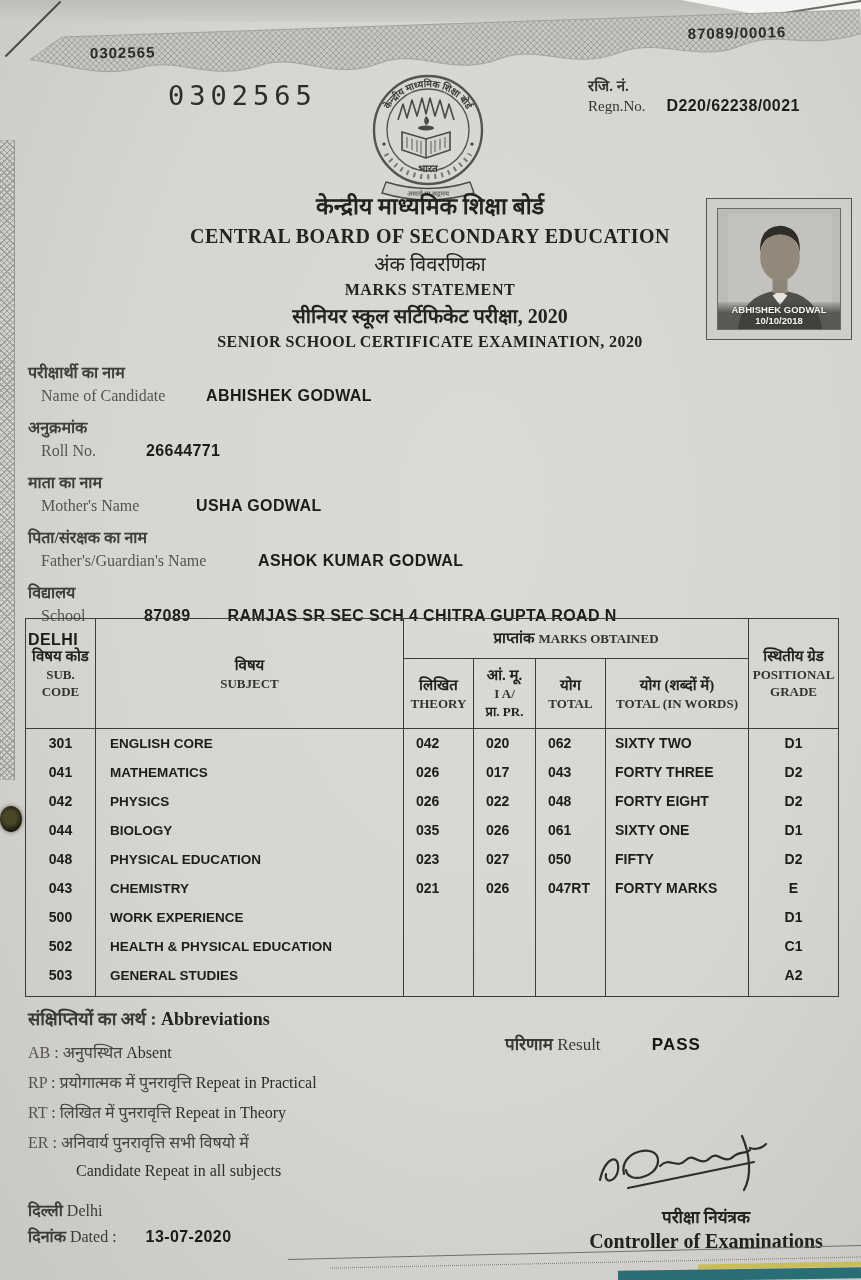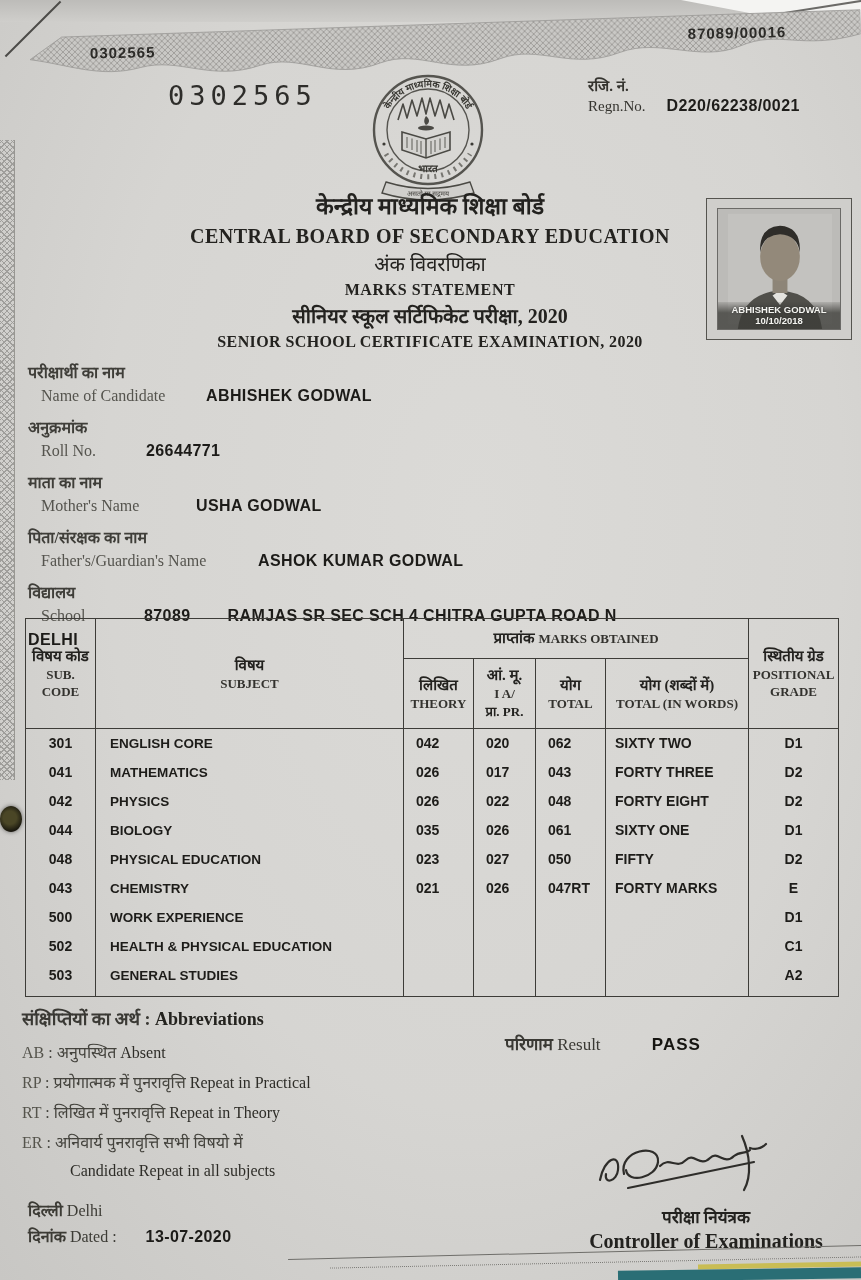--- a/index.html
+++ b/index.html
@@ -84,21 +84,21 @@
   td.body-col{vertical-align:top;padding-top:7px;height:268px;}
   .cell-line{height:29px;line-height:29px;font-family:"Liberation Sans",sans-serif;
              font-weight:bold;font-size:14px;color:#1d1c19;white-space:nowrap;overflow:hidden;}
   .col-code .cell-line{text-align:center;}
   .col-subject .cell-line{padding-left:14px;font-size:13.5px;}
   .col-theory .cell-line,.col-ia .cell-line,.col-total .cell-line{padding-left:12px;}
   .col-words .cell-line{padding-left:9px;}
   .col-grade .cell-line{text-align:center;}
 
   
-  .abbr{position:absolute;left:22px;top:1006px;width:470px;}
+  .abbr{position:absolute;left:28px;top:1006px;width:470px;}
   .abbr-title{font-size:18px;line-height:26px;color:#3a3934;}
   .abbr-title .hi{font-weight:bold;}
   .abbr-title .en{font-weight:bold;color:#23221e;}
   .abbr-items{margin-top:6px;}
   .abbr-item{font-size:16px;line-height:30px;color:#44433d;}
   .abbr-item .code{color:#55544c;}
   .abbr-item .en{color:#2e2d28;}
   .abbr-item:nth-child(4) .en{display:block;margin-left:48px;line-height:26px;}
 
   .result{position:absolute;left:505px;top:1032px;font-size:17px;color:#3a3934;}

